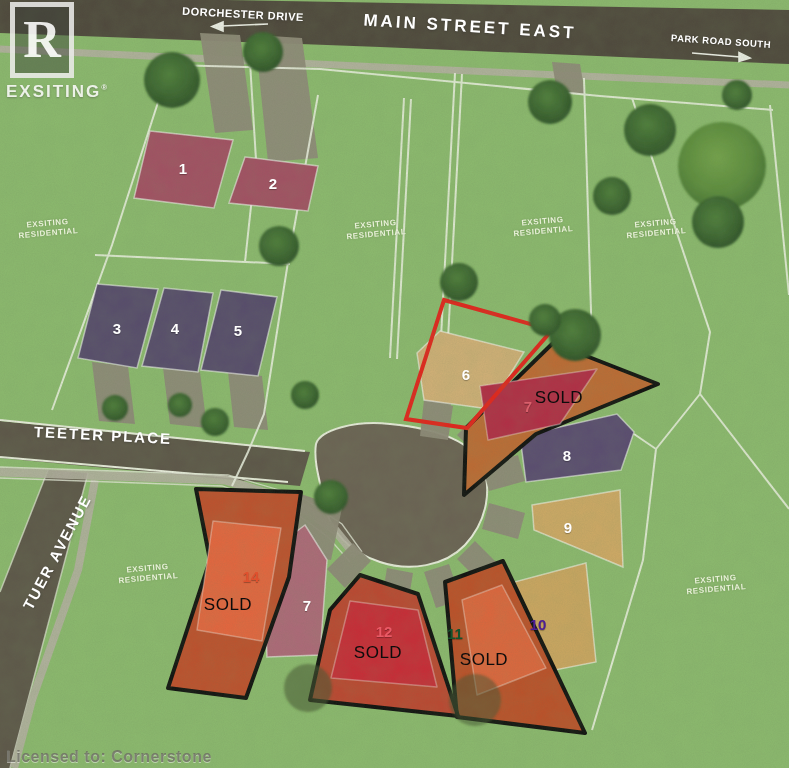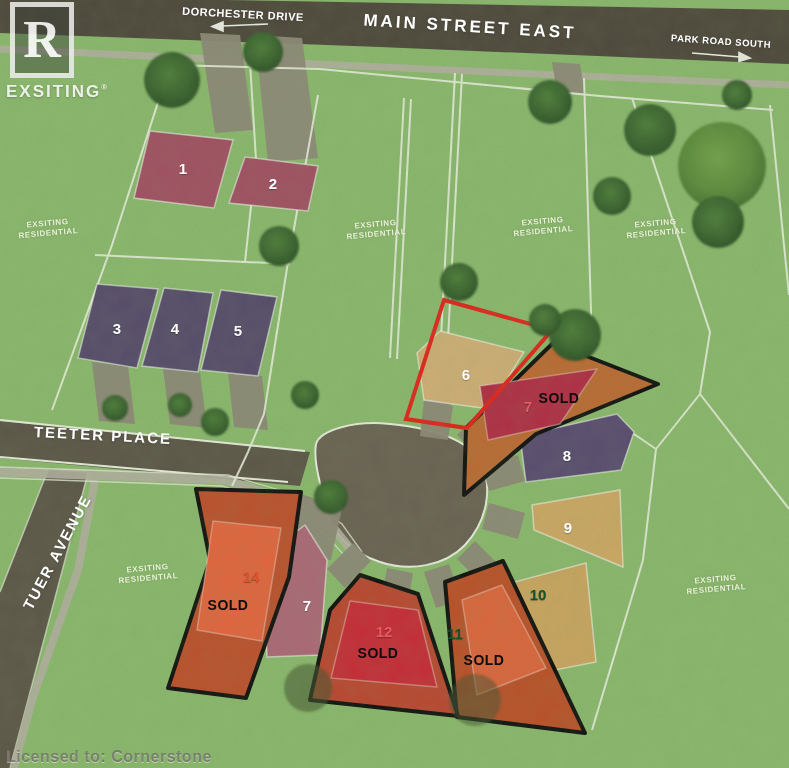--- a/index.html
+++ b/index.html
@@ -11,21 +11,21 @@
   .street-lg{font-size:17px;letter-spacing:3px;}
   .street-md{font-size:15px;letter-spacing:2px;}
   .street-sm{font-size:11px;letter-spacing:.5px;}
   .street-xs{font-size:9.5px;letter-spacing:.5px;}
   .arealabel{position:absolute;width:74px;transform:translate(-50%,-50%) rotate(-5deg);
              white-space:normal;text-align:center;font-size:8px;font-weight:bold;
              letter-spacing:.6px;line-height:1.3;color:rgba(238,244,222,.95);
              text-shadow:0 0 2px rgba(80,110,60,.4);}
   .lotnum{position:absolute;transform:translate(-50%,-50%);font-size:15px;font-weight:bold;
           color:#fff;text-shadow:0 1px 1px rgba(0,0,0,.30);}
-  .soldlabel{position:absolute;transform:translate(-50%,-50%);font-size:14px;font-weight:bold;
+  .soldlabel{position:absolute;transform:translate(-50%,-50%);font-size:17px;font-weight:normal;
              letter-spacing:.5px;color:#0c0c0c;}
   .logo{position:absolute;left:6px;top:2px;width:110px;opacity:.93;}
   .logo-box{width:54px;height:66px;margin-left:4px;border:5px solid rgba(248,248,246,.88);
             background:rgba(58,62,56,.48);display:flex;align-items:center;justify-content:center;}
   .logo-r{font-family:"Liberation Serif",serif;font-size:52px;font-weight:bold;
           color:rgba(255,255,255,.95);line-height:1;}
   .logo-text{margin-top:4px;font-size:17px;font-weight:bold;letter-spacing:2px;
              color:rgba(252,252,250,.95);text-shadow:0 1px 2px rgba(60,60,60,.4);}
   .logo-text sup{font-size:8px;}
   .watermark{position:absolute;left:6px;top:748px;font-size:16px;font-weight:bold;
@@ -192,21 +192,21 @@
 
 <div class="lotnum" style="left: 183px; top: 168px; color: rgb(255, 255, 255);">1</div>
 <div class="lotnum" style="left: 273px; top: 183px; color: rgb(255, 255, 255);">2</div>
 <div class="lotnum" style="left: 117px; top: 328px; color: rgb(255, 255, 255);">3</div>
 <div class="lotnum" style="left: 175px; top: 328px; color: rgb(255, 255, 255);">4</div>
 <div class="lotnum" style="left: 238px; top: 330px; color: rgb(255, 255, 255);">5</div>
 <div class="lotnum" style="left: 466px; top: 374px; color: rgb(255, 255, 255);">6</div>
 <div class="lotnum" style="left: 528px; top: 406px; color: rgb(217, 95, 107);">7</div>
 <div class="lotnum" style="left: 567px; top: 455px; color: rgb(255, 255, 255);">8</div>
 <div class="lotnum" style="left: 568px; top: 527px; color: rgb(255, 255, 255);">9</div>
-<div class="lotnum" style="left: 538px; top: 594px; color: #14532d;">10</div>
+<div class="lotnum" style="left: 538px; top: 624px; color: #4c1d95;">10</div>
 <div class="lotnum" style="left: 455px; top: 633px; color: #14532d;">11</div>
 <div class="lotnum" style="left: 384px; top: 631px; color: rgb(234, 90, 102); text-align: center;">12</div>
 <div class="lotnum" style="left: 307px; top: 605px; color: rgb(255, 255, 255);">7</div>
 <div class="lotnum" style="left: 251px; top: 576px; color: rgb(224, 81, 46);">14</div>
 
 <div class="soldlabel" style="left:559px;top:398px;">SOLD</div>
 <div class="soldlabel" style="left:484px;top:660px;">SOLD</div>
 <div class="soldlabel" style="left:378px;top:653px;">SOLD</div>
 <div class="soldlabel" style="left:228px;top:605px;">SOLD</div>
 

